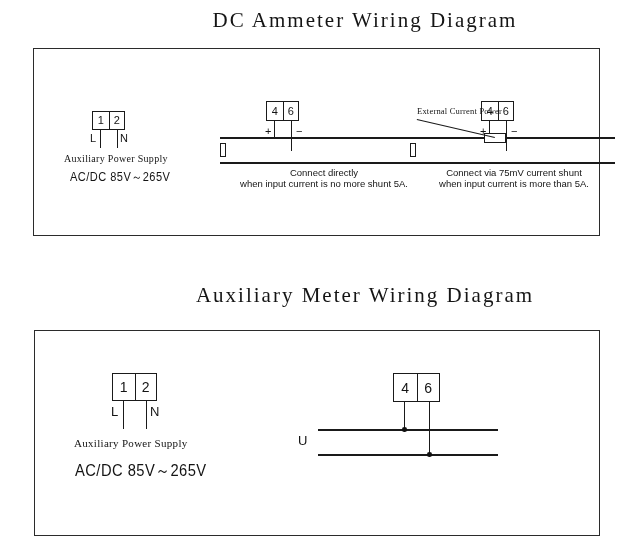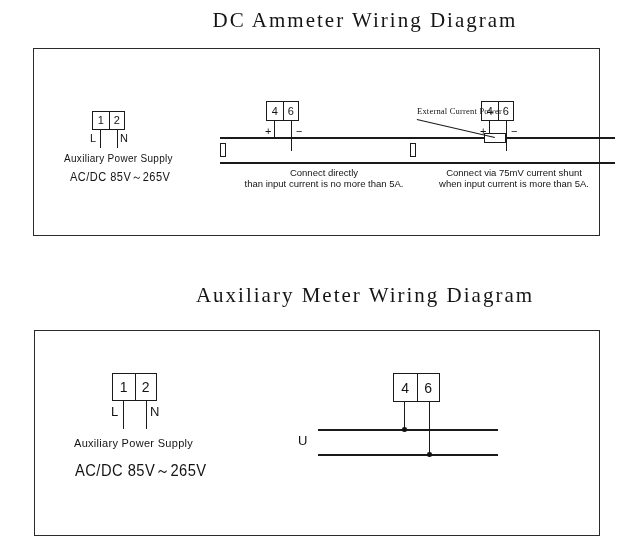--- a/index.html
+++ b/index.html
@@ -98,21 +98,21 @@
   .caption {
     position: absolute;
     text-align: center;
     font-family: Liberation Sans, sans-serif;
     font-size: 9.5px;
     color: #141414;
     line-height: 1.25;
     white-space: nowrap;
   }
   .supply-name {
-    font-family: Liberation Sans, sans-serif;
+    font-family: Liberation Serif, serif;
     font-size: 10px;
     letter-spacing: 0.3px;
   }
   .supply-volt {
     font-family: "Liberation Sans", sans-serif;
     font-size: 12px;
     letter-spacing: 0.5px;
     transform: scaleX(0.92);
     transform-origin: 0 50%;
   }
@@ -154,21 +154,21 @@
       <div class="vwire" style="left:257px; top:72px; height:30px;"></div>
 
       <div class="lbl polarity" style="left:231px; top:76px;">+</div>
       <div class="lbl polarity" style="left:262px; top:76px;">−</div>
 
       <div class="hwire" style="left:186px; top:88px; width:205px;"></div>
       <div class="hwire" style="left:186px; top:113px; width:205px;"></div>
 
       <div class="loadsym" style="left:186px; top:94px; width:6px; height:14px;"></div>
       <div class="caption" style="left:130px; top:118px; width:320px;">Connect directly</div>
-      <div class="caption" style="left:130px; top:129px; width:320px;">than input current is no more than 5A.</div>
+      <div class="caption" style="left:130px; top:129px; width:320px;">when input current is no more shunt 5A.</div>
     </div>
 
     <div>
       <div class="terminal" style="left:447px; top:52px; width:33px; height:20px;">
         <div class="cell" style="font-size:11px;">4</div>
         <div class="cell" style="font-size:11px;">6</div>
       </div>
       <div class="vwire" style="left:455px; top:72px; height:17px;"></div>
       <div class="vwire" style="left:472px; top:72px; height:30px;"></div>
       <div class="lbl polarity" style="left:446px; top:76px;">+</div>

